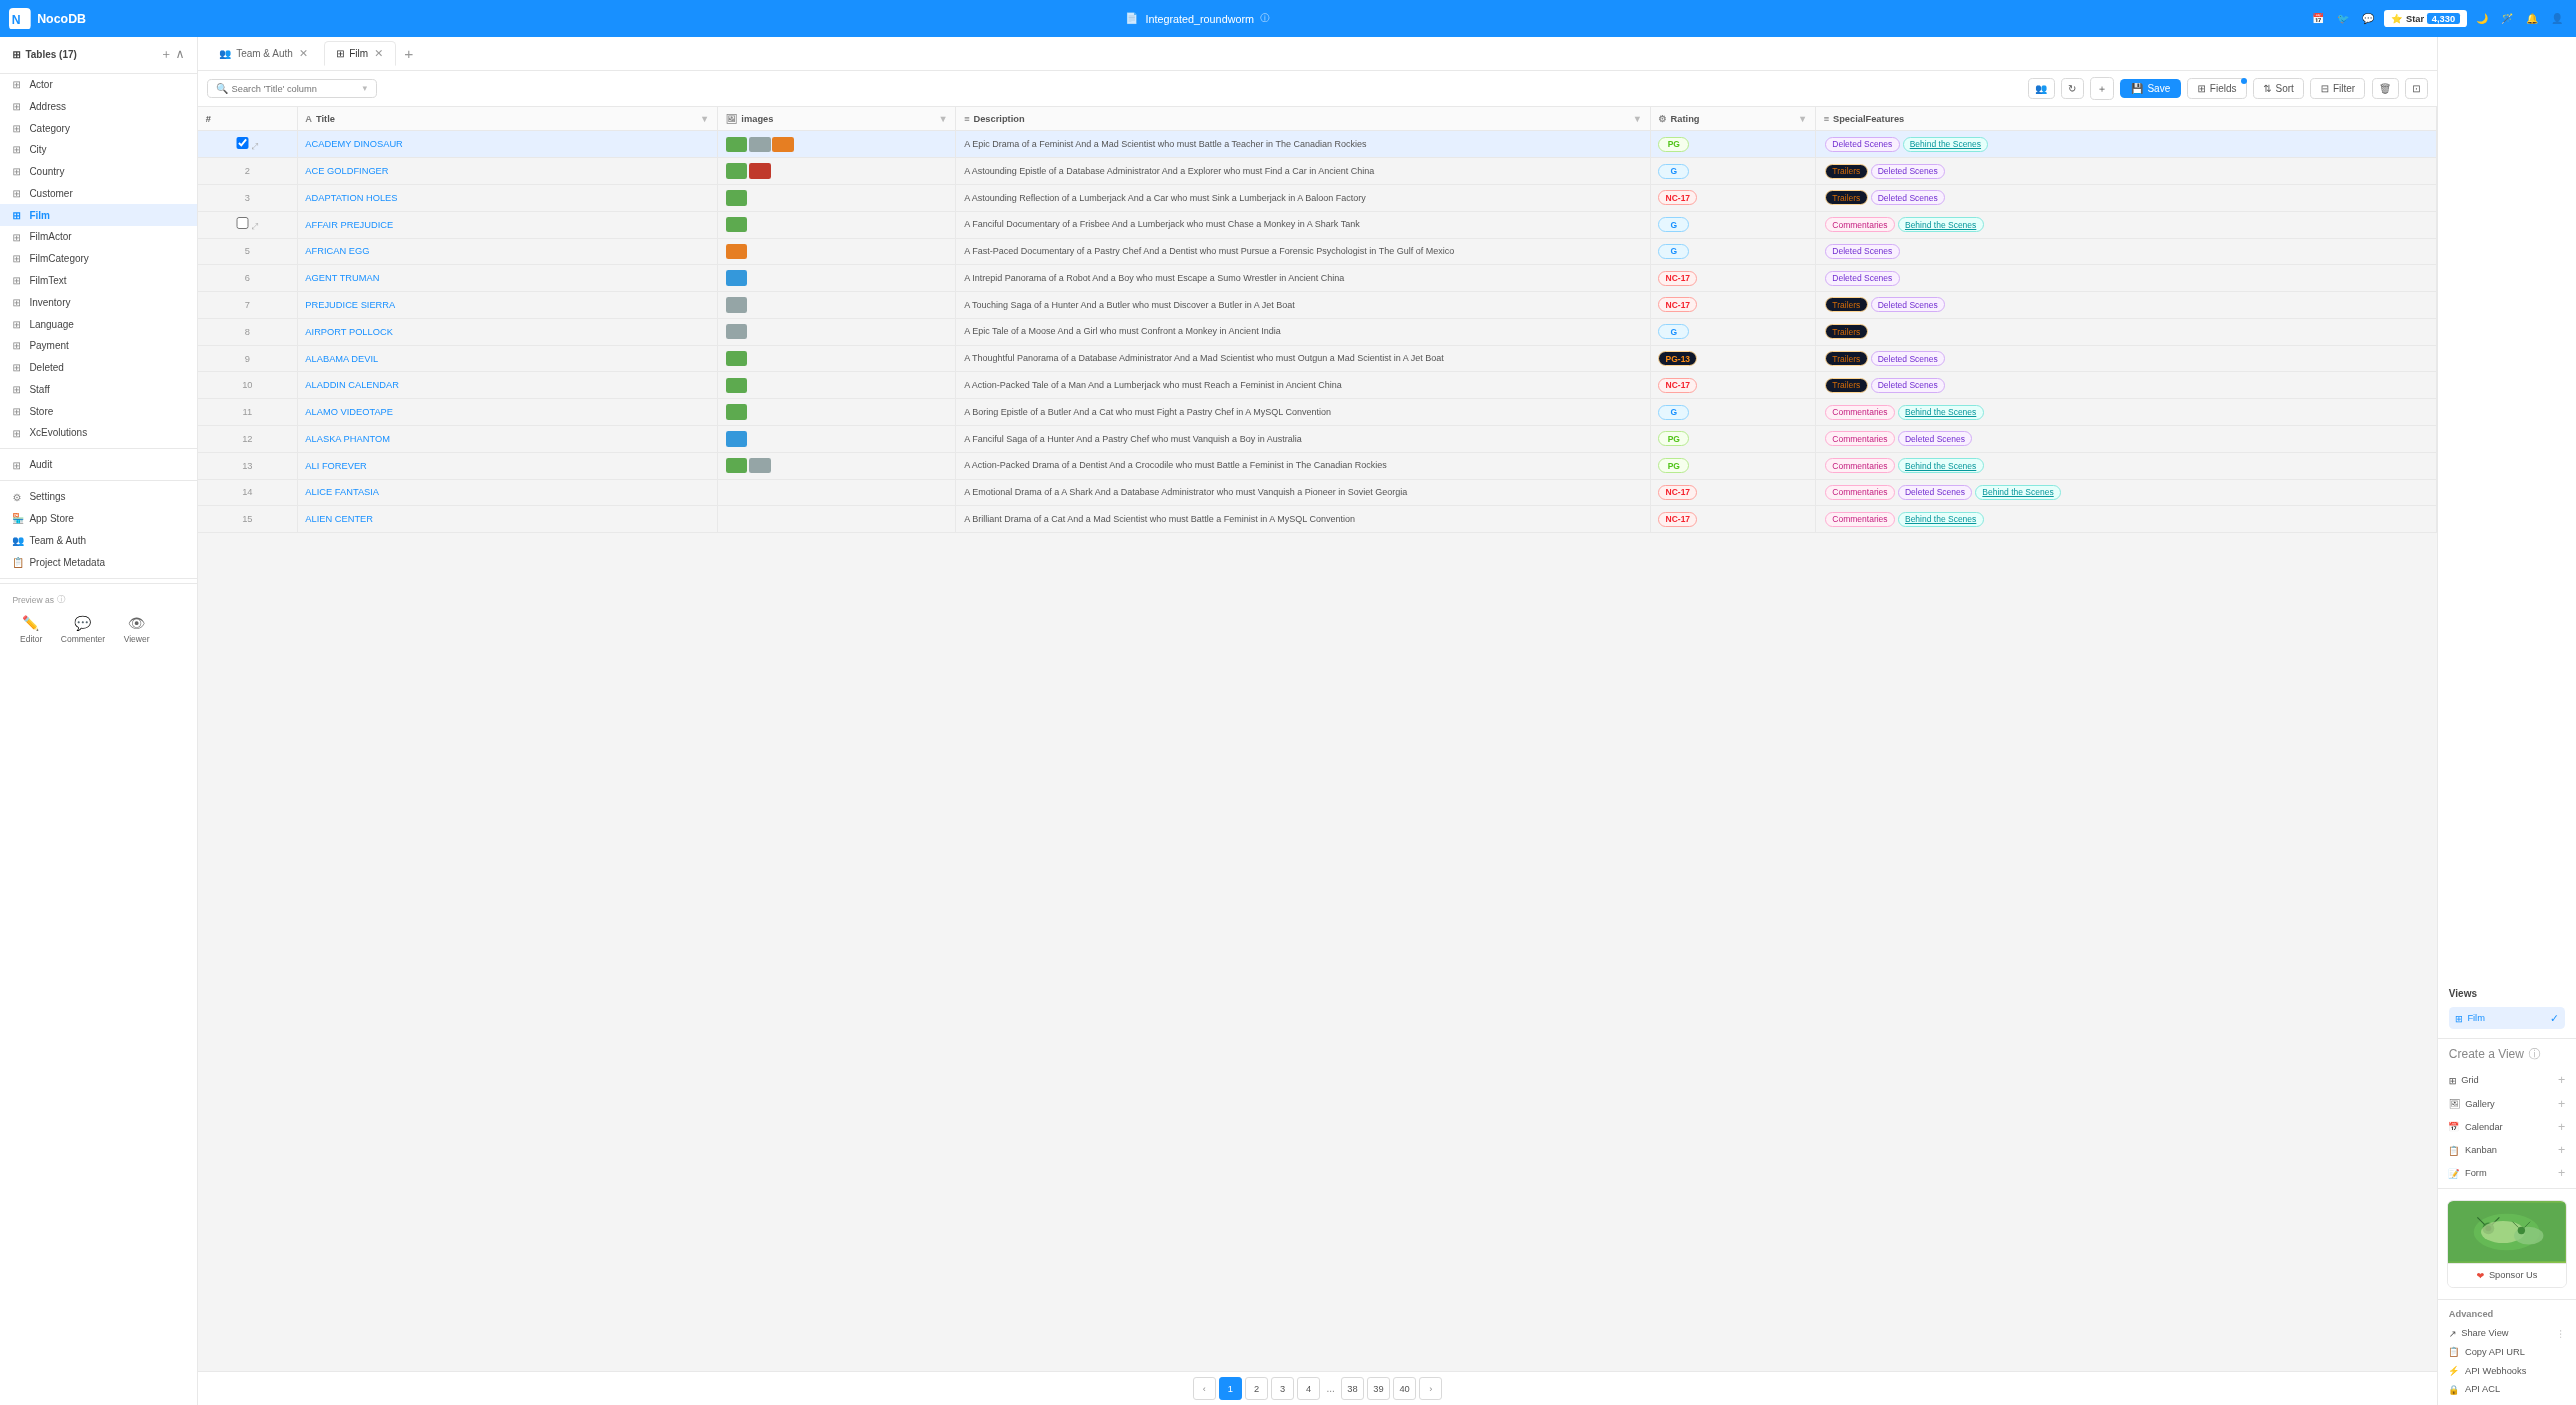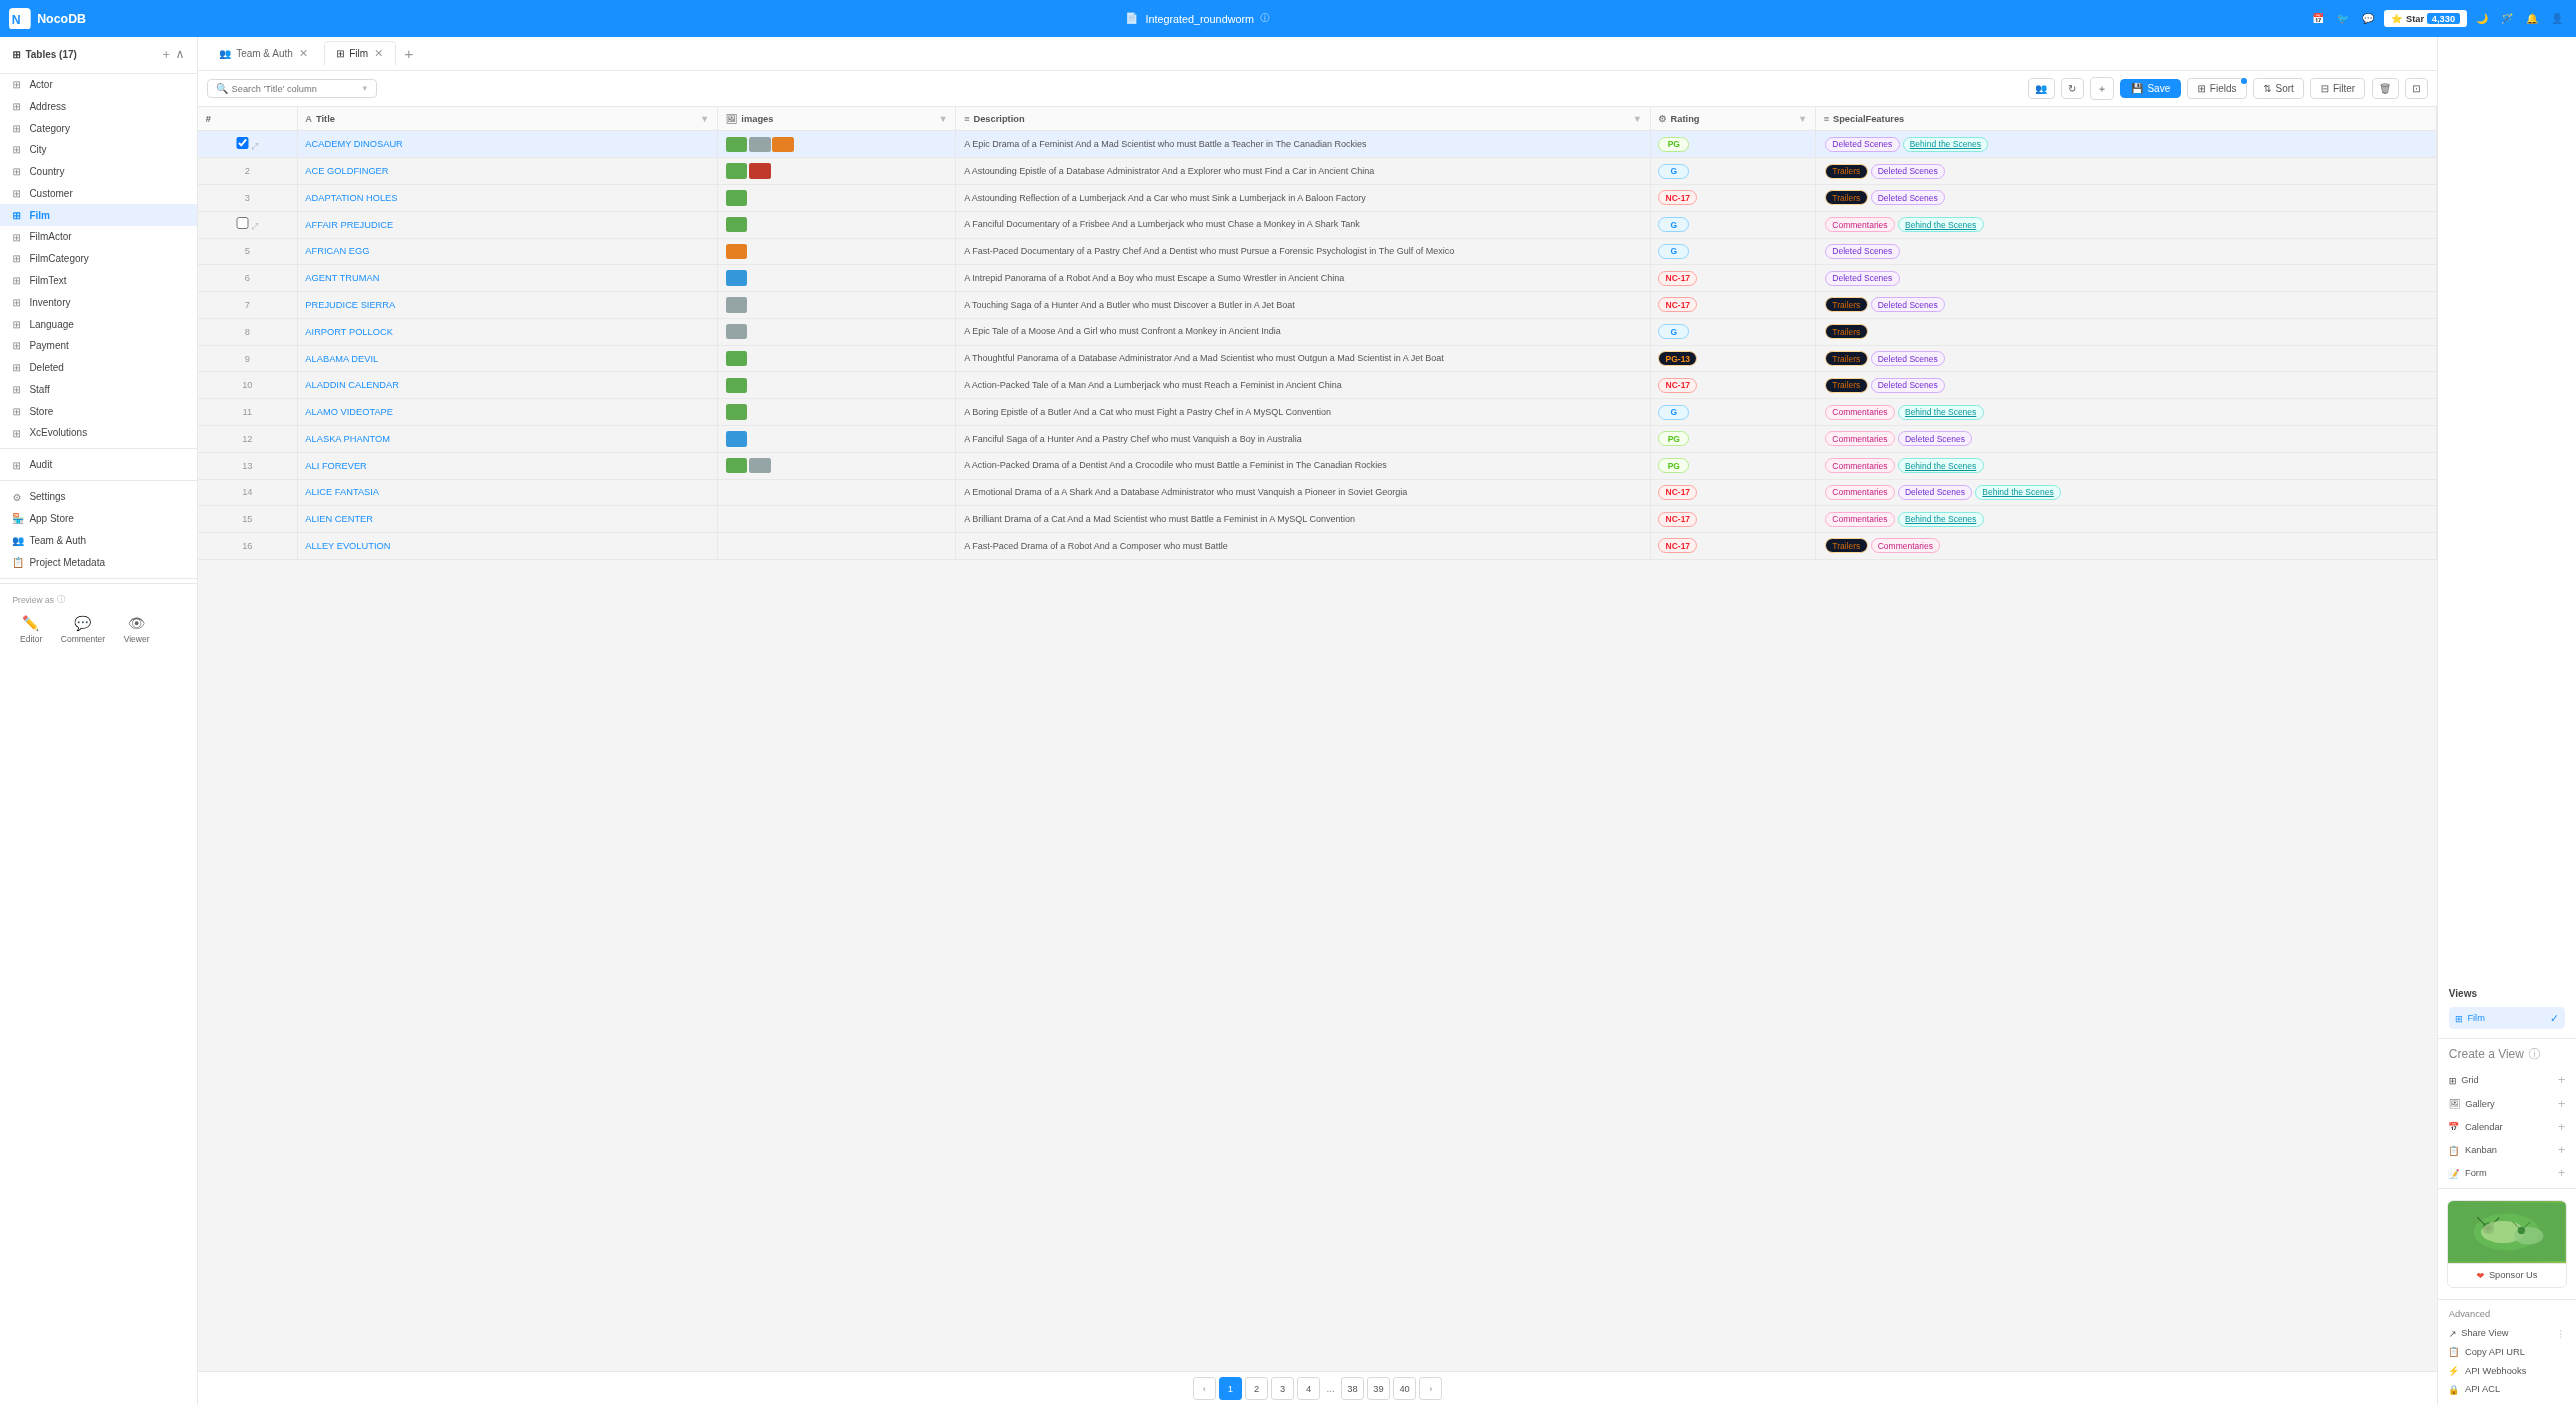--- a/index.html
+++ b/index.html
@@ -106,21 +106,21 @@
     .view-check { color: #1890ff; font-size: 10.8px; margin-left: auto; }
     .create-view-header { padding: 3.1px 10.8px 6.2px; display: flex; align-items: center; gap: 4.6px; font-size: 12px; color: #888; }
     .view-type-item { display: flex; align-items: center; gap: 4.6px; padding: 4.6px 10.8px; cursor: pointer; font-size: 9.3px; color: #555; }
     .view-type-plus { margin-left: auto; color: #bbb; font-size: 12.4px; }
     .right-panel-divider { border-top: 0.8px solid #e8e8e8; margin: 3.1px 0; }
     .sponsor-box { margin: 7.7px 9.3px; border-radius: 6.2px; overflow: hidden; border: 0.8px solid #e8e8e8; }
     .sponsor-img { height: 62px; background: linear-gradient(135deg, #5daa4f, #8bc34a); display: flex; align-items: center; justify-content: center; overflow: hidden; }
     .sponsor-btn { display: flex; align-items: center; justify-content: center; gap: 4.6px; padding: 6.2px; background: white; cursor: pointer; font-size: 9.3px; color: #555; font-weight: 500; border-top: 0.8px solid #e8e8e8; }
     .heart-icon { color: #e74c3c; }
     .advanced-section { padding: 6.2px 10.8px; }
-    .advanced-title { font-size: 9.3px; font-weight: 400; color: #888; margin-bottom: 4.6px; display: flex; align-items: center; gap: 3.1px; }
+    .advanced-title { font-size: 9.3px; font-weight: 700; color: #888; margin-bottom: 4.6px; display: flex; align-items: center; gap: 3.1px; }
     .advanced-item { display: flex; align-items: center; gap: 4.6px; padding: 3.9px 0; cursor: pointer; font-size: 9.3px; color: #555; }
     .advanced-more { margin-left: auto; color: #bbb; }
 
     
     .col-header { display: flex; align-items: center; gap: 3.9px; }
 
     
     .row-num { color: #999; font-size: 9.3px; text-align: center; }
     .expand-icon { color: #aaa; cursor: pointer; font-size: 8.5px; }
 
@@ -583,32 +583,20 @@
     <td class="col-title">
       <a href="#" class="film-link">ALIEN CENTER</a>
     </td>
     <td class="col-images">
                 <div class="img-thumbs"></div>
               </td>
     <td class="col-desc"><span class="desc-text">A Brilliant Drama of a Cat And a Mad Scientist who must Battle a Feminist in A MySQL Convention</span></td>
     <td class="col-rating"><span class="rating-badge rating-NC17">NC-17</span></td>
     <td class="col-special"><span class="special-tag tag-commentaries">Commentaries</span><span class="special-tag tag-behind">Behind the Scenes</span></td>
   </tr>
-            <tr>
-    <td class="col-num" style="text-align:center"><span class="row-num">16</span></td>
-    <td class="col-title">
-      <a href="#" class="film-link">ALLEY EVOLUTION</a>
-    </td>
-    <td class="col-images">
-                <div class="img-thumbs"></div>
-              </td>
-    <td class="col-desc"><span class="desc-text">A Fast-Paced Drama of a Robot And a Composer who must Battle</span></td>
-    <td class="col-rating"><span class="rating-badge rating-NC17">NC-17</span></td>
-    <td class="col-special"><span class="special-tag tag-trailers">Trailers</span><span class="special-tag tag-commentaries">Commentaries</span></td>
-  </tr>
           </tbody>
       </table>
     </div>
 
     <div class="pagination">
       <button class="page-btn arrow">‹</button>
       <button class="page-btn active">1</button>
       <button class="page-btn">2</button>
       <button class="page-btn">3</button>
       <button class="page-btn">4</button>

